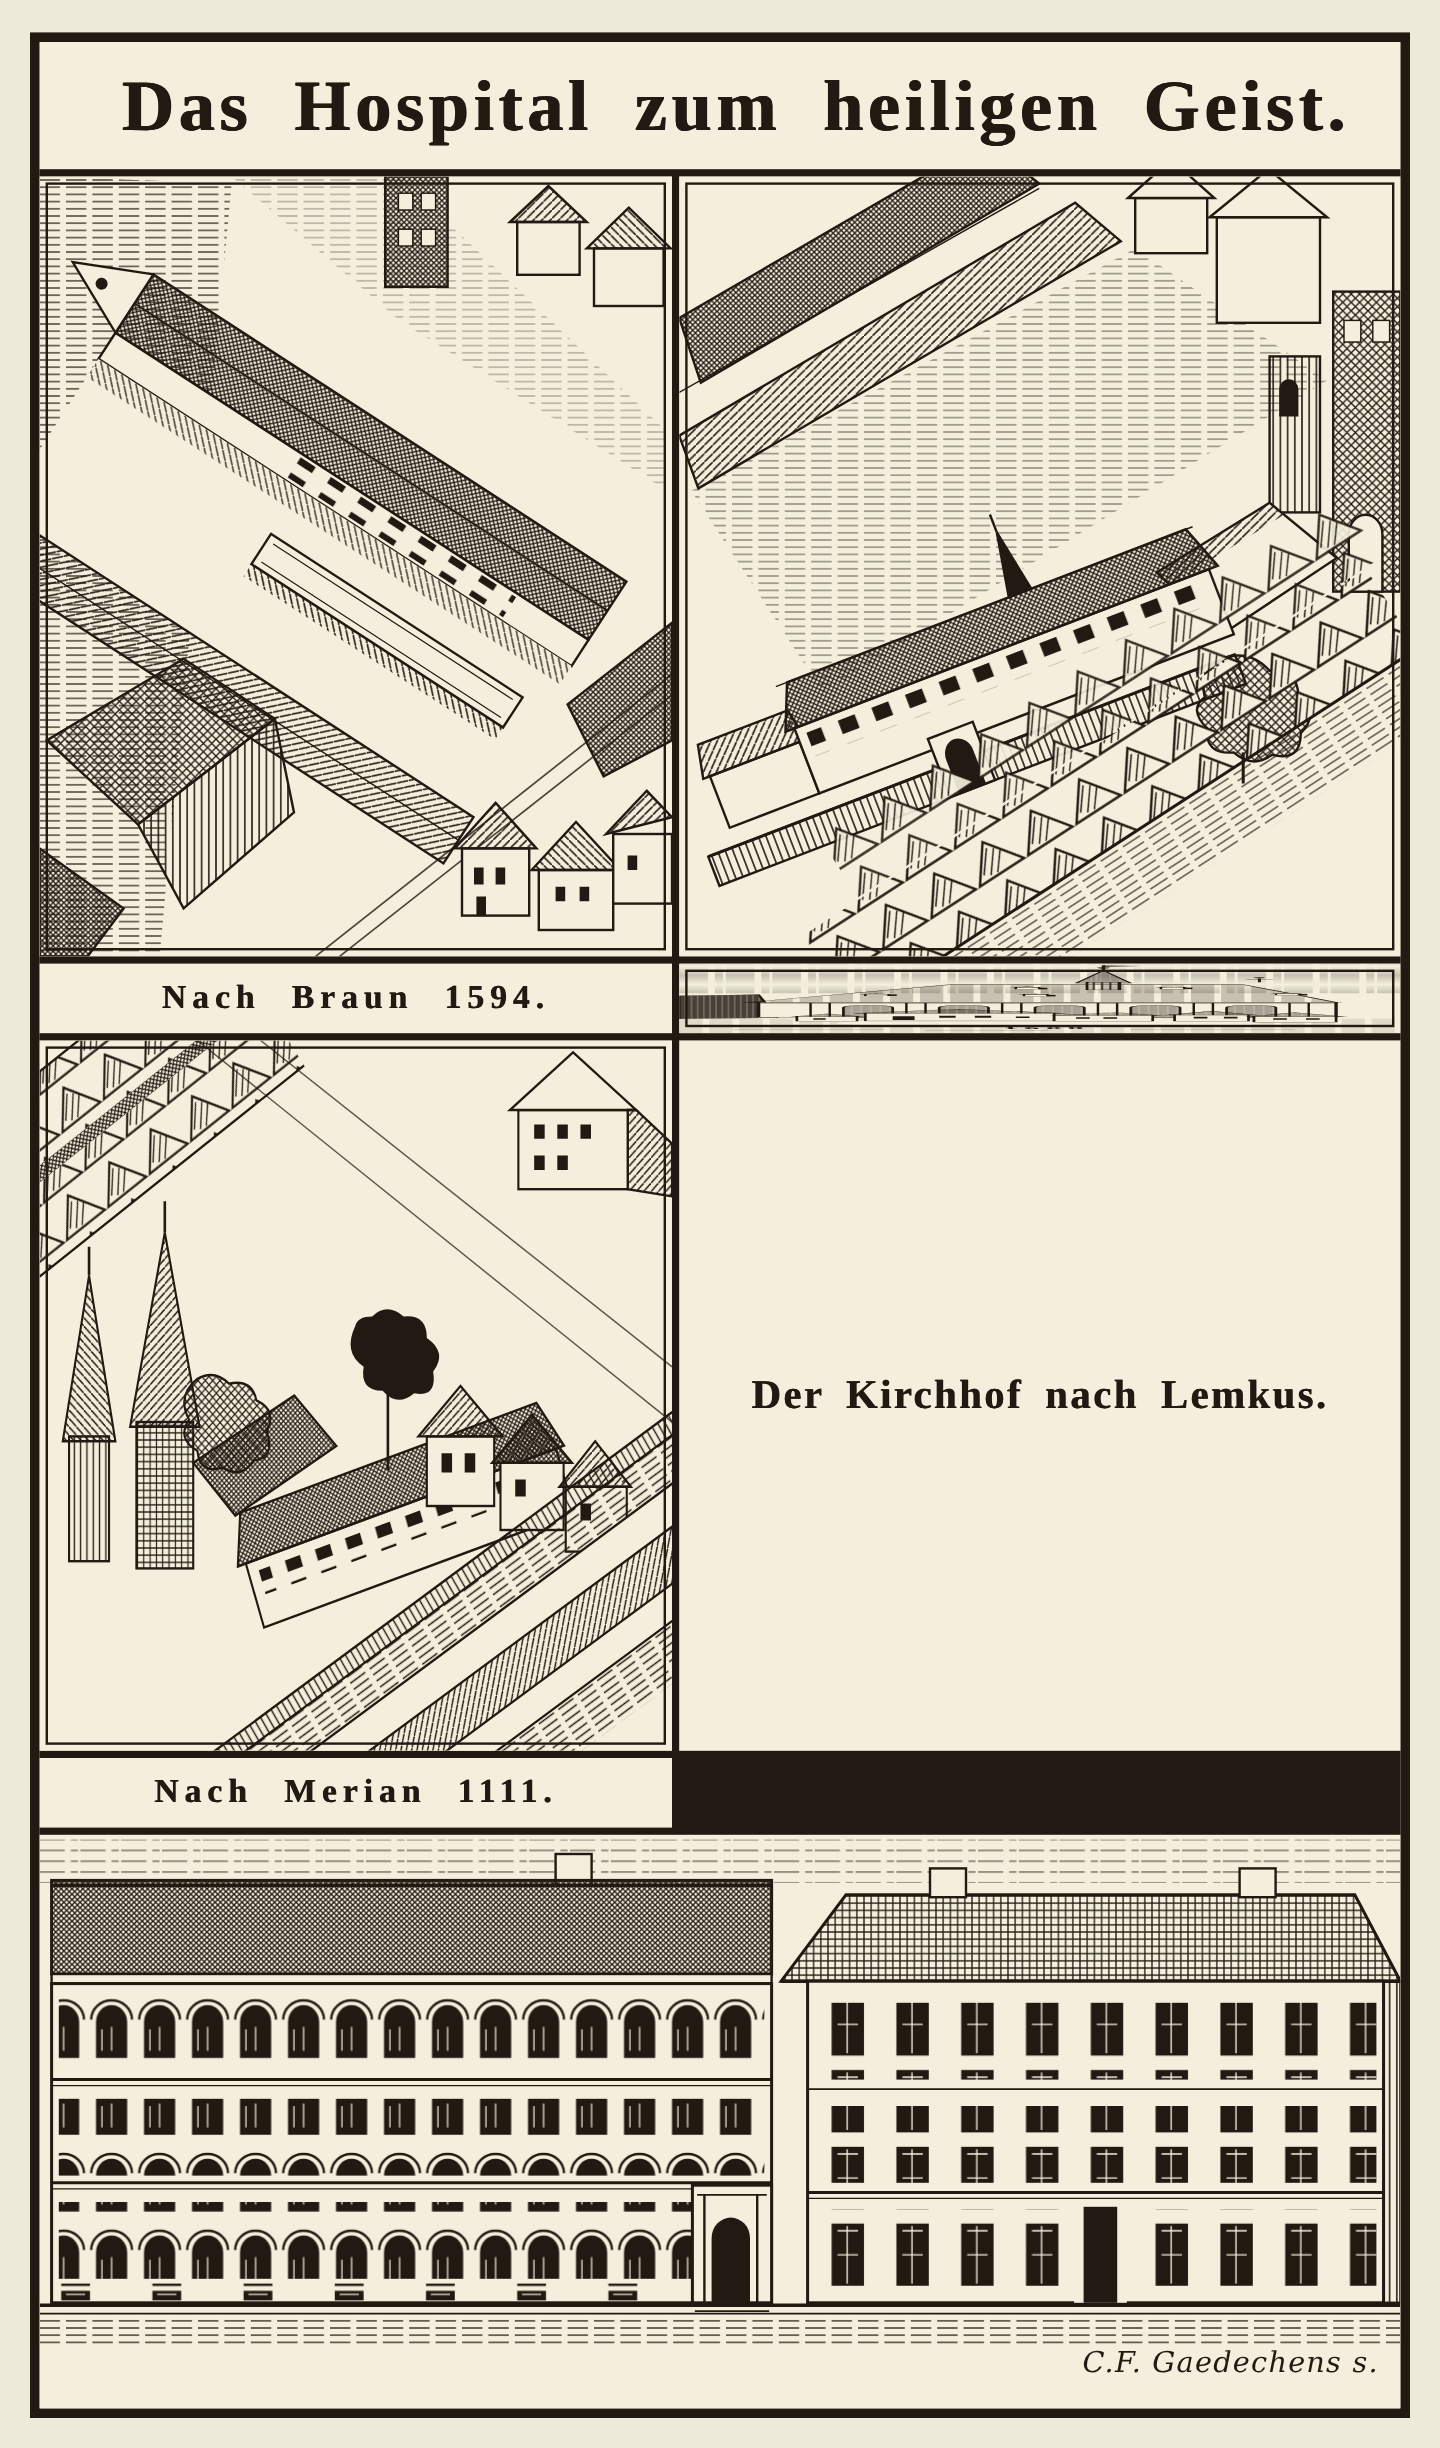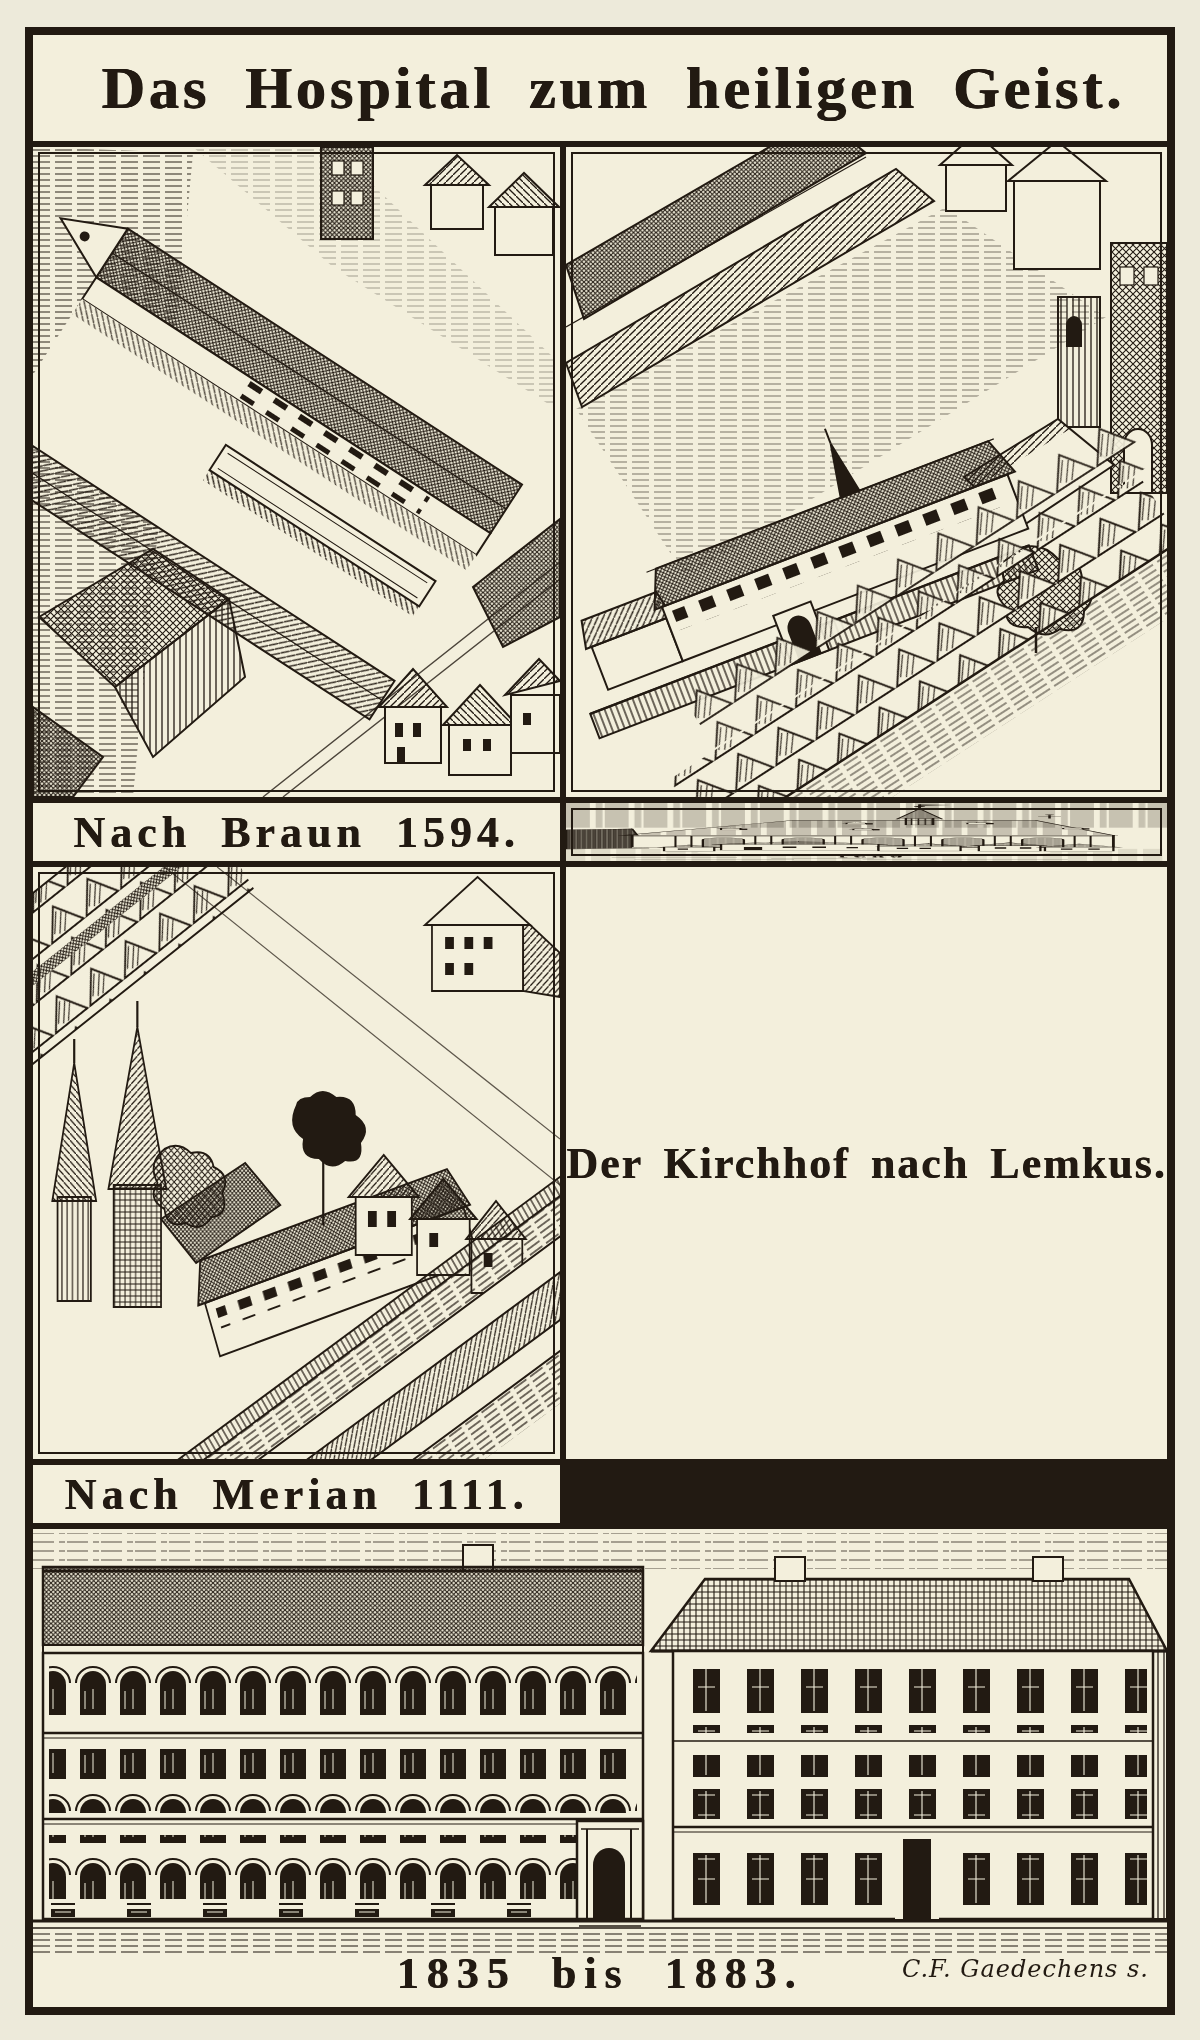--- a/index.html
+++ b/index.html
@@ -23,24 +23,24 @@
   .cell{background:#f3efdc;position:relative;overflow:hidden;}
   .span2{grid-column:1 / -1;}
   .title-cell{
     display:flex;align-items:center;justify-content:center;
     font-weight:700;font-size:60px;letter-spacing:4px;word-spacing:16px;
     text-shadow:0.6px 0 #221a12,-0.4px 0 #221a12;
     padding-left:27px;
   }
   .caption-cell{
     display:flex;align-items:center;justify-content:center;
-    font-weight:700;font-size:44px;letter-spacing:5px;word-spacing:14px;
+    font-weight:700;font-size:28px;letter-spacing:5px;word-spacing:14px;
     text-shadow:0.5px 0 #221a12;
   }
-  .caption-small{font-size:44px;letter-spacing:2px;word-spacing:8px;}
+  .caption-small{font-size:34px;letter-spacing:2px;word-spacing:8px;}
   .illus::after{
     content:"";position:absolute;inset:5px;border:2px solid #221a12;pointer-events:none;
   }
   .illus svg{display:block;width:100%;height:100%;}
   .bottom-cell svg{display:block;width:100%;height:100%;}
   .bottom-caption{
     position:absolute;left:0;right:0;bottom:8px;text-align:center;
     font-weight:700;font-size:44px;letter-spacing:8px;word-spacing:16px;
     text-shadow:0.6px 0 #221a12;
   }
@@ -384,18 +384,17 @@
           <path d="M640,303H1120" stroke="#221a12" stroke-width="1"></path>
         <rect x="648" y="312" width="466" height="64" fill="url(#pwinR)"></rect>
         <rect x="862" y="306" width="44" height="84" fill="#f3efdc"></rect>
         <rect x="870" y="310" width="28" height="80" fill="#221a12"></rect>
         <rect x="1120" y="122" width="14" height="268" fill="url(#pv)" stroke="#221a12" stroke-width="2"></rect>
 
         <path d="M0,392H1134" stroke="#221a12" stroke-width="3"></path>
         <path d="M0,399H1134" stroke="#221a12" stroke-width="1.4"></path>
         <rect x="0" y="404" width="1134" height="22" fill="url(#ph)" opacity="0.8"></rect>
       </svg>
-      <div class="bottom-caption">1835 bis 1883.</div>
       <div class="signature">C.F. Gaedechens s.</div>
     </div>
 
   </div>
 </div>
 
 </body></html>

